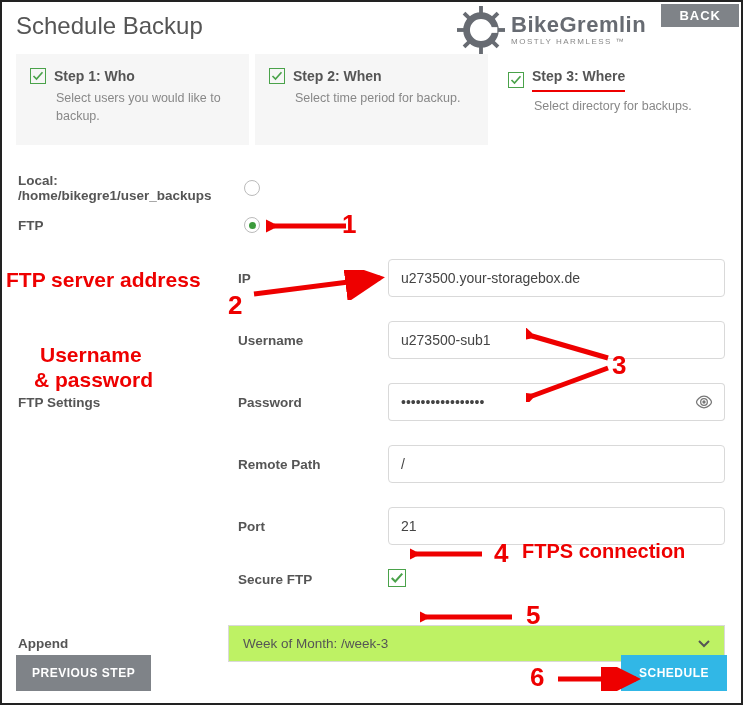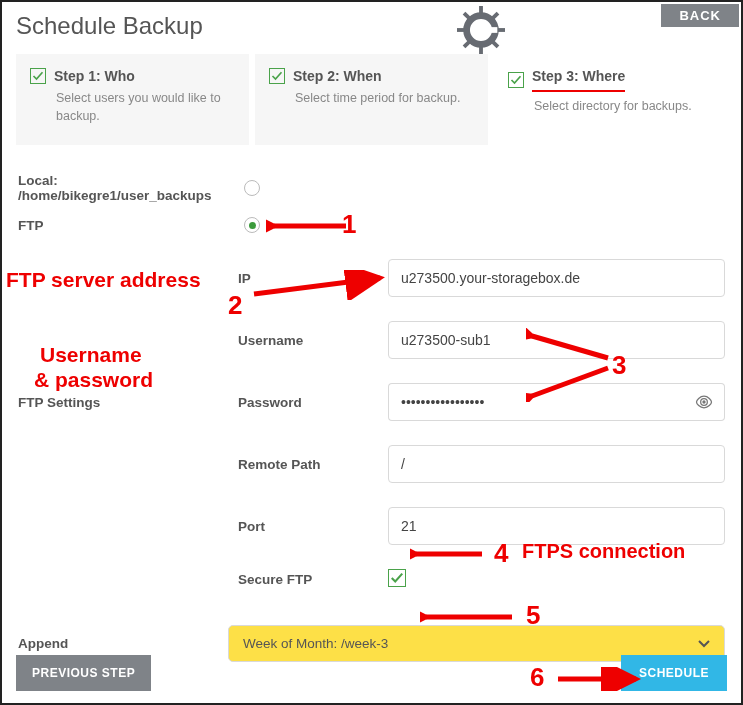--- a/index.html
+++ b/index.html
@@ -84,23 +84,23 @@
   .eye-btn {
     border:1px solid #d9d9d9; border-left:none; border-radius:0 4px 4px 0;
     width:46px; display:flex; align-items:center; justify-content:center; background:#fff;
   }
 
   .append-row {
     display:grid; grid-template-columns: 210px 1fr;
     align-items:center; margin-top:36px; padding:0 16px;
   }
   .select {
-    border:1px solid #d9d9d9; border-radius:5px; padding:10px 14px;
+    border:1px solid #d9d9d9; border-radius:0; padding:10px 14px;
     font-size:13.5px; color:#555; display:flex; justify-content:space-between; align-items:center;
-    background:#fde047;
+    background:#bef264;
   }
 
   .footer {
     position:absolute; bottom:12px; left:14px; right:14px;
     display:flex; justify-content:space-between;
   }
   .prev-btn {
     background:#7f8388; color:#fff; font-weight:700; font-size:12px;
     padding:11px 16px; border:none; letter-spacing:0.5px;
   }
@@ -135,20 +135,24 @@
         <rect x="0" y="46" width="16" height="8"></rect>
           <rect x="84" y="46" width="16" height="8"></rect>
         <rect x="46" y="0" width="8" height="16" transform="rotate(45 50 50)"></rect>
         <rect x="46" y="84" width="8" height="16" transform="rotate(45 50 50)"></rect>
         <rect x="0" y="46" width="16" height="8" transform="rotate(45 50 50)"></rect>
         <rect x="84" y="46" width="16" height="8" transform="rotate(45 50 50)"></rect>
         <rect x="50" y="44" width="34" height="12" fill="#fff"></rect>
         <path d="M50 36 a14 14 0 1 0 0 28" fill="none" stroke="#fff" stroke-width="10"></path>
       </g>
     </svg>
+    <div class="logo-text">
+      <span class="big">BikeGremlin</span>
+      <span class="small">MOSTLY HARMLESS ™</span>
+    </div>
   </div>
 
   <div class="steps">
     <div class="step-card">
       <div class="step-title">
         <span class="checkbox">
             <svg viewBox="0 0 16 16">
               <path d="M2 8 l4 4 l8 -9" stroke="#4aa24a" stroke-width="2.2" fill="none"></path>
             </svg>
           </span>

